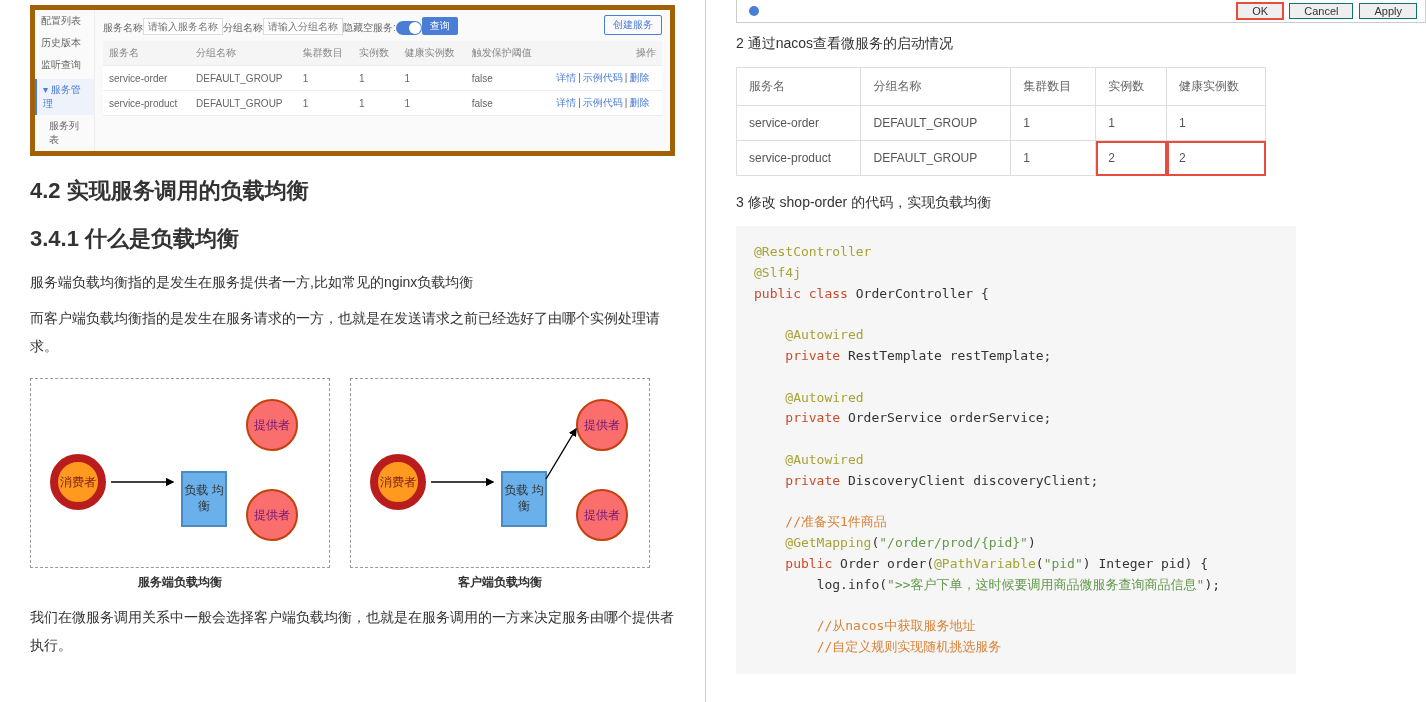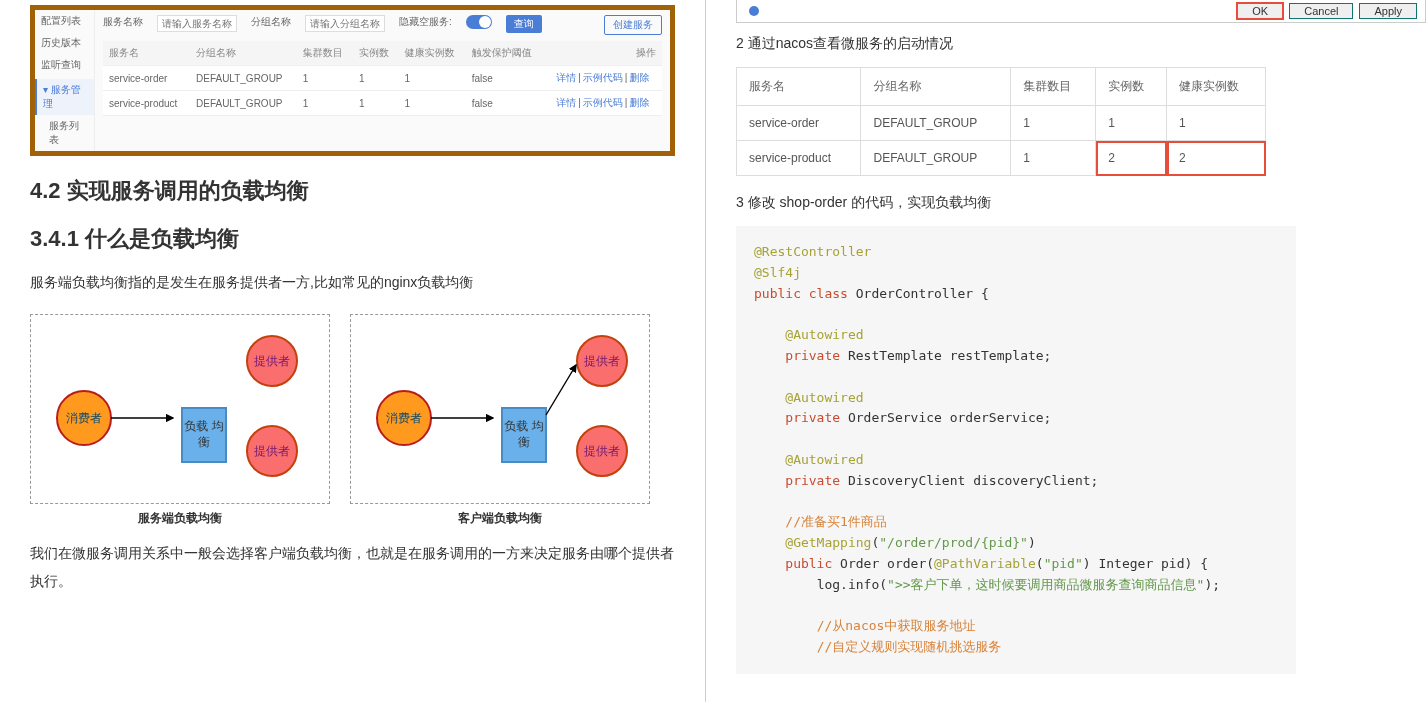--- a/index.html
+++ b/index.html
@@ -8,41 +8,41 @@
 .col-left{width:705px;padding-right:30px}
 .col-right{width:720px;padding-left:30px}
 .divider{width:1px;background:#ccc;height:702px}
 
 
 .nacos-box{border:5px solid #a16207;margin-left:30px;margin-top:5px;font-size:11px;color:#666;background:#fafafa}
 .nacos-side{float:left;width:60px;border-right:1px solid #eee}
 .nacos-side div{padding:4px 6px;font-size:10px}
 .nacos-side .active{background:#eef3fb;color:#4a7dd6;border-left:2px solid #4a7dd6}
 .nacos-main{margin-left:60px;padding:5px 8px}
-.nacos-filter{display:flex;align-items:flex-start;gap:14px;margin-bottom:6px;font-size:10px}
+.nacos-filter{display:flex;align-items:flex-end;gap:0;margin-bottom:6px;font-size:10px}
 .nacos-filter input{border:1px solid #ddd;padding:2px 4px;width:80px;font-size:10px}
 .toggle{display:inline-block;width:26px;height:14px;background:#4a7dd6;border-radius:7px;position:relative}
 .toggle::after{content:"";position:absolute;right:1px;top:1px;width:12px;height:12px;background:#fff;border-radius:50%}
 .btn-blue{background:#4a7dd6;color:#fff;padding:2px 8px;font-size:10px;border-radius:2px}
 .btn-outline{border:1px solid #4a7dd6;color:#4a7dd6;padding:2px 8px;font-size:10px;border-radius:2px}
 .nacos-table{width:100%;border-collapse:collapse;font-size:10px;background:#fff}
 .nacos-table th,.nacos-table td{text-align:left;padding:5px 6px;border-bottom:1px solid #eee}
 .nacos-table th{background:#f5f5f5;font-weight:normal;color:#888}
 .nacos-table a{color:#4a7dd6;text-decoration:none;margin:0 2px}
 
 h2{font-size:22px;font-weight:bold;margin:20px 0 10px 30px}
 h3{font-size:22px;font-weight:bold;margin:18px 0 14px 30px}
 .para{font-size:14px;line-height:2;margin:0 0 8px 30px;color:#333}
 .para b{font-weight:bold}
 
 
 .diagram-wrap{margin:18px 0 12px 30px;display:flex;gap:20px}
 .diagram{position:relative;width:300px;height:190px;border:1px dashed #999}
 .circle{position:absolute;border-radius:50%;display:flex;align-items:center;justify-content:center;font-size:12px}
-.consumer{width:56px;height:56px;background:#ff9a1f;border:2px solid #b91c1c;color:#0c4a6e;left:25px;top:75px}
+.consumer{width:56px;height:56px;background:#ff9a1f;border:8px solid #b91c1c;color:#7f1d1d;left:19px;top:75px}
 .provider{width:52px;height:52px;background:#fb6e6e;border:2px solid #c2410c;color:#701a75}
 .lb{position:absolute;width:46px;height:56px;background:#6ab0ea;border:2px solid #4a8bc2;display:flex;align-items:center;justify-content:center;font-size:12px;text-align:center;left:150px;top:92px;line-height:1.3}
 .diagram-label{text-align:center;font-size:12px;font-weight:bold;margin-top:6px}
 .diag-col{display:flex;flex-direction:column}
 svg.arrow{position:absolute;overflow:visible}
 
 
 .dialog-btns{display:flex;justify-content:flex-end;gap:6px;padding:3px 8px;border:1px solid #ccc;border-top:none;margin-bottom:12px;font-size:11px;align-items:center}
 .dialog-btns .info{width:10px;height:10px;border-radius:50%;background:#4a7dd6;margin-right:auto;margin-left:4px}
 .dlg-btn{border:1px solid #0f766e;padding:1px 14px;background:#efefef;font-size:11px}
@@ -116,20 +116,21 @@
         </tr>
       </tbody>
         </table>
     </div>
     <div style="clear:both"></div>
   </div>
 
   <h2>4.2 实现服务调用的负载均衡</h2>
   <h3>3.4.1 什么是负载均衡</h3>
   <p class="para">服务端负载均衡指的是发生在服务提供者一方,比如常见的nginx负载均衡</p>
+  <p class="para">而客户端负载均衡指的是发生在服务请求的一方，也就是在发送请求之前已经选好了由哪个实例处理请求。</p>
 
   <div class="diagram-wrap">
     <div class="diag-col">
       <div class="diagram">
         <div class="circle consumer">消费者</div>
         <div class="lb">负载
 均衡</div>
         <div class="circle provider" style="left:215px;top:20px">提供者</div>
         <div class="circle provider" style="left:215px;top:110px">提供者</div>
         <svg class="arrow" style="left:80px;top:100px" width="70" height="6">

